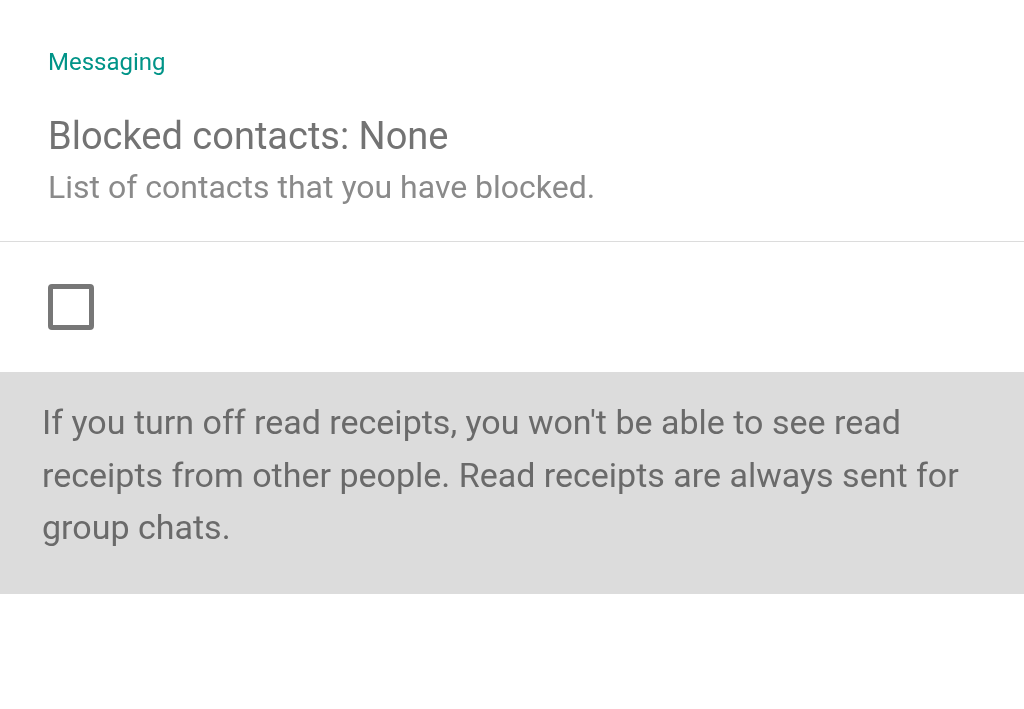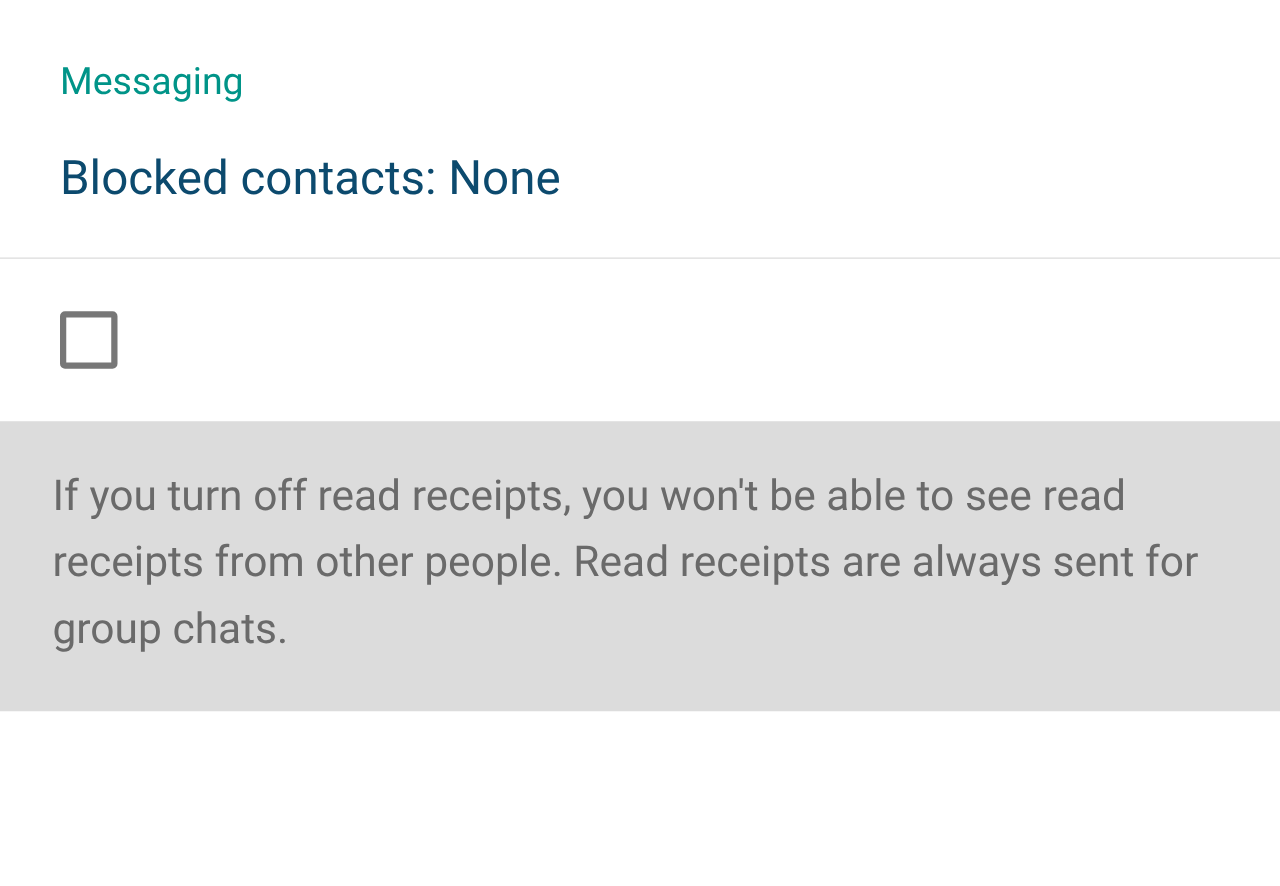--- a/index.html
+++ b/index.html
@@ -9,30 +9,30 @@
     }
     body {
       font-family: -apple-system, BlinkMacSystemFont, 'Segoe UI', Roboto, Helvetica, Arial, sans-serif;
       background: #ffffff;
       width: 1024px;
       height: 709px;
       overflow: hidden;
     }
     .section-header {
       color: #009488;
-      font-size: 30px;
+      font-size: 24px;
       font-weight: 400;
       padding: 48px 48px 18px 48px;
     }
     .setting-item {
       padding: 18px 48px 32px 48px;
       cursor: pointer;
     }
     .setting-title {
-      color: #0c4a6e;
+      color: #737373;
       font-size: 38px;
       font-weight: 400;
       line-height: 1.3;
       margin-bottom: 6px;
     }
     .setting-subtitle {
       color: #8a8a8a;
       font-size: 32px;
       font-weight: 400;
       line-height: 1.3;
@@ -59,36 +59,37 @@
       height: 46px;
       border: 5px solid #777777;
       border-radius: 4px;
       background: transparent;
       margin-right: 18px;
       cursor: pointer;
       flex-shrink: 0;
     }
     .info-panel {
       background: #dcdcdc;
-      padding: 34px 42px 40px 42px;
+      padding: 24px 42px 40px 42px;
     }
     .info-text {
       color: #6a6a6a;
       font-size: 34px;
       font-weight: 400;
       line-height: 1.55;
     }
   </style>
 </head>
 <body>
 
 <div class="section-header">Messaging</div>
 
 <div class="setting-item">
   <div class="setting-title">Blocked contacts: None</div>
+  <div class="setting-subtitle">List of contacts that you have blocked.</div>
 </div>
 
 <div class="divider"></div>
 
 <div class="checkbox-row">
   <div class="checkbox"></div>
 </div>
 
 <div class="info-panel">
   <div class="info-text">If you turn off read receipts, you won't be able to see read receipts from other people. Read receipts are always sent for group chats.</div>

